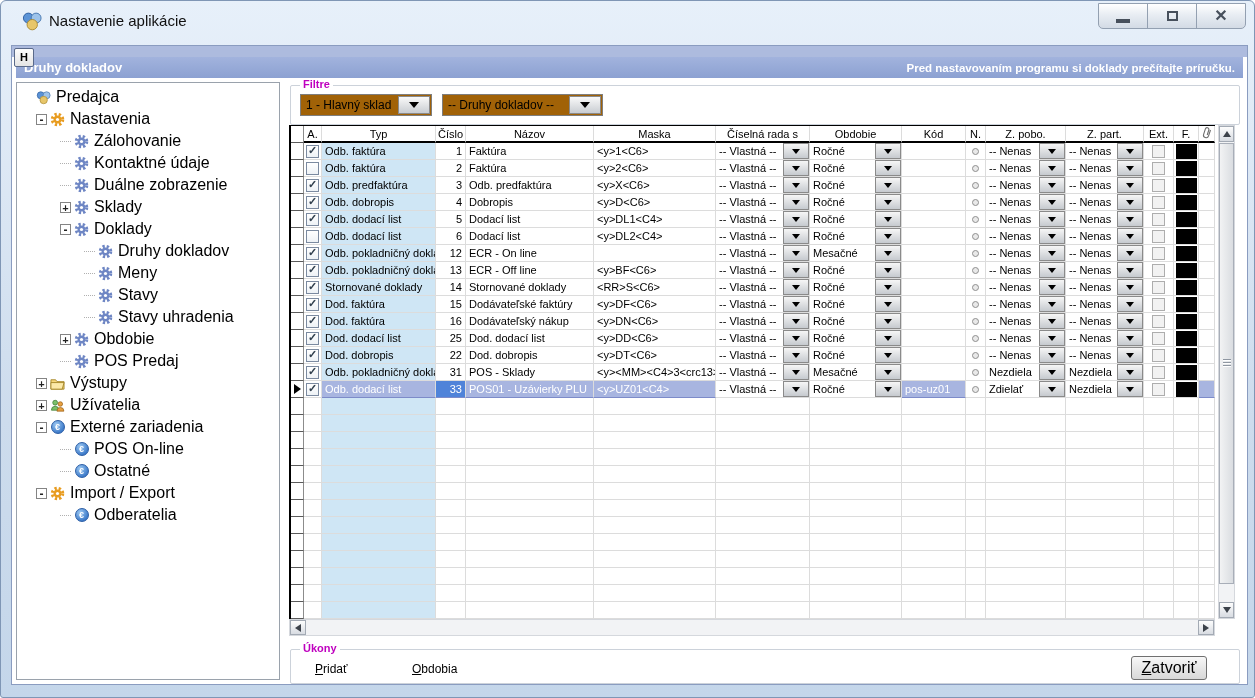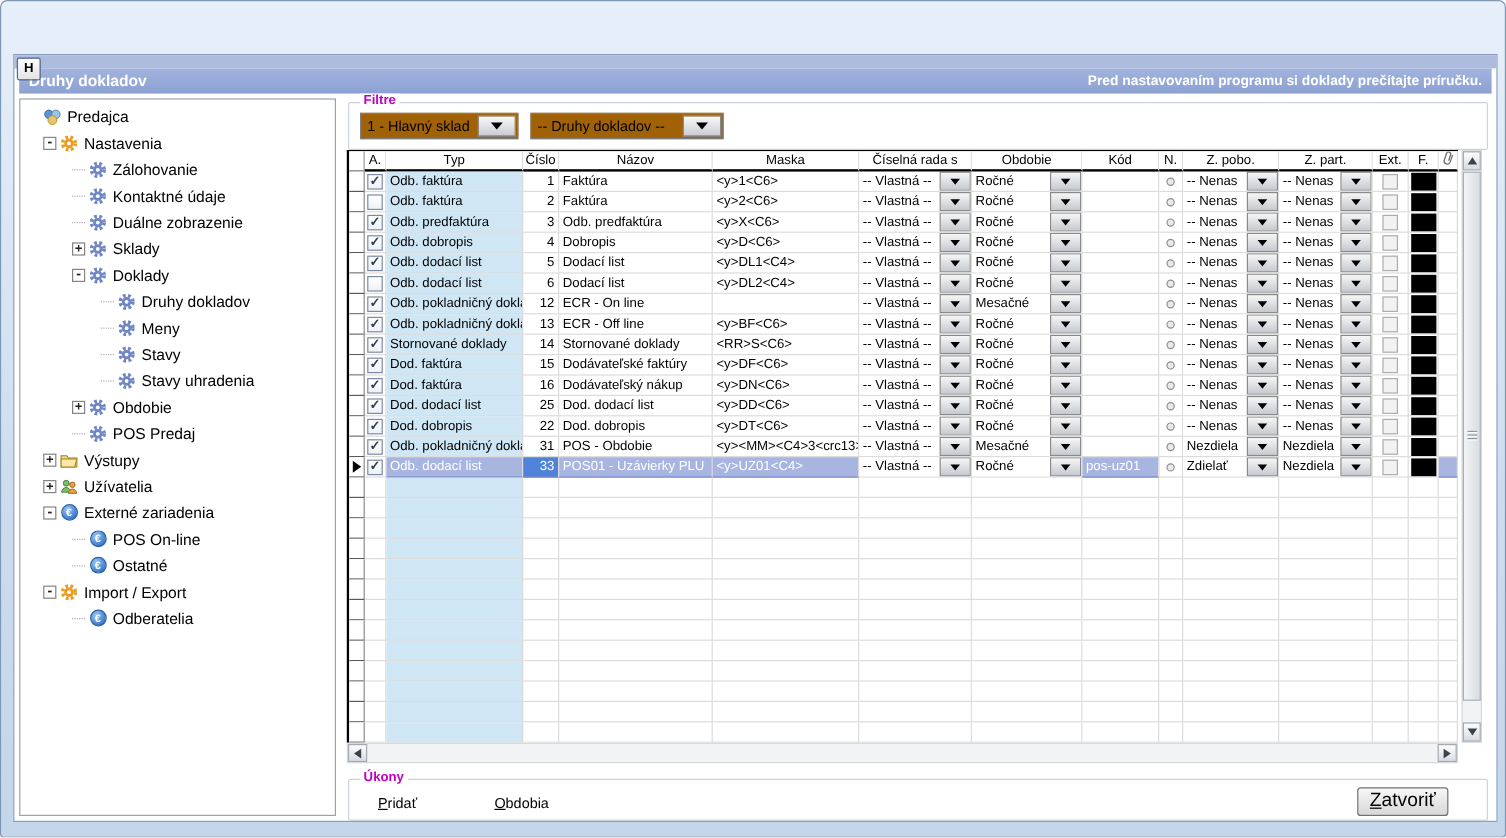--- a/index.html
+++ b/index.html
@@ -36,21 +36,21 @@
   
   .tree{position:absolute;left:4px;top:36px;width:264px;height:598px;background:#fff;
         border:1px solid #9aa2ac;box-sizing:border-box;overflow:hidden;padding-top:3px;}
   .titem{height:22px;display:flex;align-items:center;white-space:nowrap;cursor:default;}
   .exp{width:11px;height:11px;box-sizing:border-box;border:1px solid #848484;background:#fff;
        font:bold 10px/9px "DejaVu Sans Mono",monospace;text-align:center;color:#222;
        flex:0 0 11px;margin-right:3px;}
   .stub{width:11px;height:0;border-top:1px dotted #b0b0b0;flex:0 0 11px;margin-right:3px;}
   .ticon{width:15px;height:15px;flex:0 0 15px;margin-right:5px;display:flex;
          align-items:center;justify-content:center;}
-  .tlabel{font-size:13px;color:#000;text-align:center;}
+  .tlabel{font-size:16px;color:#000;text-align:center;}
   .euro-badge{width:14px;height:14px;border-radius:50%;color:#fff;font-size:9px;font-weight:bold;
         background:radial-gradient(circle at 35% 30%,#9cc8f2,#3a78c8 75%);
         border:1px solid #2c5ea6;box-sizing:border-box;display:flex;align-items:center;justify-content:center;}
   
   .gbox{position:absolute;border:1px solid #ccd2da;border-radius:2px;}
   .glabel{position:absolute;left:9px;top:-8px;background:#fff;padding:0 3px;
           font-size:11px;font-weight:bold;color:#bf00bf;}
   .combo{position:absolute;height:22px;background:#a16207;border:1px solid #7e7e7e;
          box-sizing:border-box;display:flex;align-items:stretch;}
   .combo-text{flex:1;font-size:12px;padding:3px 0 0 5px;white-space:nowrap;overflow:hidden;}
@@ -112,20 +112,41 @@
   .closebtn{position:absolute;left:840px;top:6px;width:76px;height:24px;font-size:16px;
             border:1px solid #707070;border-radius:3px;
             background:linear-gradient(#f8f8f8,#e4e4e4 60%,#d8d8d8);}
   u{text-decoration:underline;}
 </style>
 </head>
 <body>
 
 <div class="win">
 
+  <div class="titlebar">
+    <span class="title-icon">
+      <svg width="20" height="20" viewBox="0 0 17 17">
+        <circle cx="5.4" cy="6" r="4.2" fill="#5b93d6" stroke="#2f5fa0" stroke-width="0.8"></circle>
+        <circle cx="12" cy="6" r="4.2" fill="#9dc3ea" stroke="#4878b0" stroke-width="0.8"></circle>
+        <circle cx="8.7" cy="11.6" r="4.4" fill="#e7c66a" stroke="#ab8a30" stroke-width="0.8"></circle>
+      </svg>
+    </span>
+    <span class="title-text">Nastavenie aplikácie</span>
+    <div class="winbtns">
+      <div class="winbtn">
+          <span class="glyph-min"></span>
+        </div>
+      <div class="winbtn">
+          <span class="glyph-max"></span>
+        </div>
+      <div class="winbtn">
+          <span class="glyph-close">✕</span>
+        </div>
+    </div>
+  </div>
 
   <div class="panel">
     <div class="topstrip"></div>
     <div class="hbtn">H</div>
     <div class="hdrbar">
       <span class="hdr-title">Druhy dokladov</span>
       <span class="hdr-notice">Pred nastavovaním programu si doklady prečítajte príručku.</span>
     </div>
 
     <div class="tree" id="tree">
@@ -1061,21 +1082,21 @@
           </div>
           <div class="gc "></div>
         </div>
         <div class="grow">
           <div class="gc ind"></div>
           <div class="gc center">
             <span class="cb on"></span>
           </div>
           <div class="gc typ">Odb. pokladničný doklad</div>
           <div class="gc num">31</div>
-          <div class="gc txt">POS - Obdobie</div>
+          <div class="gc txt">POS - Sklady</div>
           <div class="gc txt">&lt;y&gt;&lt;MM&gt;&lt;C4&gt;3&lt;crc13&gt;</div>
           <div class="gc " style="padding: 0px;">
             <span class="gcombo">
               <span class="t">-- Vlastná --</span>
               <span class="b">
                 <span class="tri sm"></span>
               </span>
             </span>
           </div>
           <div class="gc " style="padding: 0px;">

